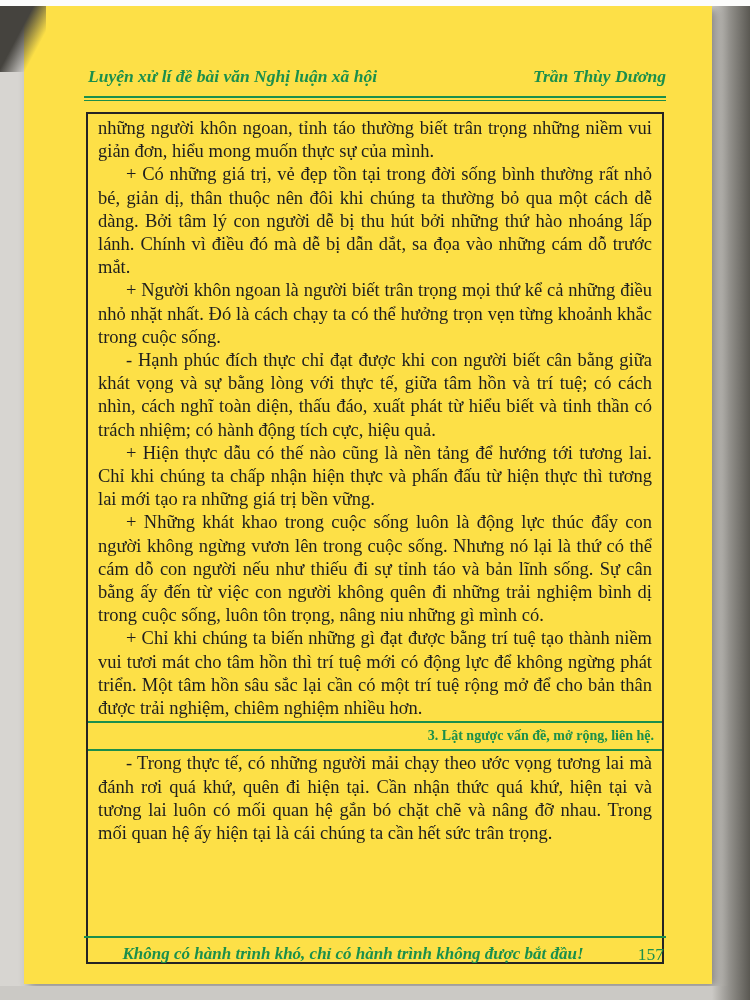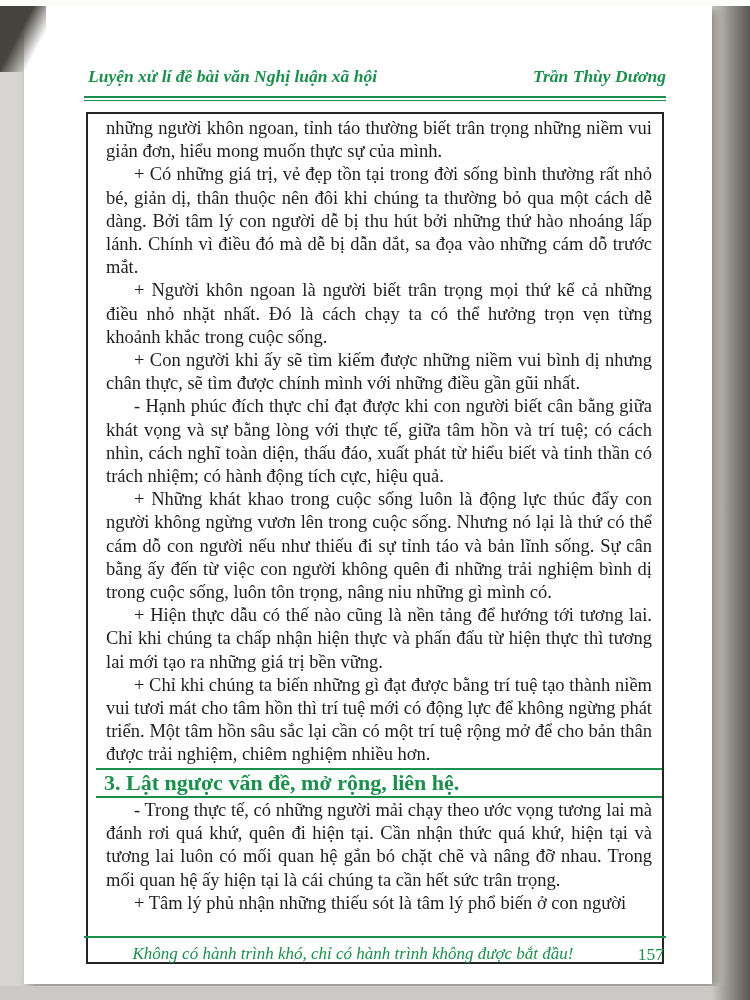--- a/index.html
+++ b/index.html
@@ -24,72 +24,73 @@
   }
   .corner-br {
     position: absolute; right: 0; bottom: 0; width: 110px; height: 84px; z-index: 2;
     background: radial-gradient(ellipse at 100% 100%, #454council 0, #44423d 0%, rgba(68,66,61,0) 70%);
   }
   .strip-bottom { position: absolute; bottom: 0; left: 0; right: 0; height: 14px; background: #cbc9c5; z-index: 1; }
 
   
   .page {
     position: absolute; left: 24px; top: 6px; width: 688px; height: 978px;
-    background: #ffffff;
+    background: #fde047;
     box-shadow: 5px 3px 9px rgba(45,43,39,0.45);
     z-index: 1;
   }
 
   .header-row {
     position: absolute; left: 64px; top: 60px; width: 578px;
     display: flex; justify-content: space-between; align-items: baseline;
     font-weight: bold; font-style: italic; font-size: 17.5px;
     color: var(--green);
   }
   .header-rule {
     position: absolute; left: 60px; top: 90px; width: 582px; height: 5px;
     border-top: 2px solid var(--green);
     border-bottom: 1px solid var(--green);
   }
 
   .textbox {
     position: absolute; left: 62px; top: 106px; width: 578px; height: 852px;
     border: 2px solid #242424;
-    padding: 3px 0 0 8px;
+    padding: 3px 0 0 0;
     overflow: hidden;
     color: #1e1e1e;
     font-size: 18.5px; line-height: 23.2px;
   }
   .textbox p {
     margin: 0; padding: 0 10px;
     text-align: justify;
     text-indent: 28px;
   }
   .textbox p.cont { text-indent: 0; }
   .section-heading {
     margin: 1px 0;
     padding: 1px 8px 2px 8px;
     border-top: 2px solid var(--green);
     border-bottom: 2px solid var(--green);
     color: var(--green);
     font-weight: bold;
-    font-size: 22px;
+    font-size: 14px;
+    text-align: right;
   }
 
   .footer-rule {
     position: absolute; left: 60px; top: 930px; width: 582px;
     border-top: 2px solid var(--green);
   }
   .footer-row {
     position: absolute; left: 64px; top: 938px; width: 578px; height: 24px;
     color: var(--green);
   }
   .footer-quote {
     position: absolute; left: 0; right: 48px; text-align: center;
-    font-weight: normal; font-style: italic; font-size: 17px;
+    font-weight: bold; font-style: italic; font-size: 17px;
   }
   .footer-page-number {
     position: absolute; right: 2px; top: 0;
     font-weight: normal; font-size: 17.5px;
   }
 
   :root { --green: #1b8f4c; }
 </style>
 </head>
 <body>
@@ -102,30 +103,28 @@
   <div class="header-row">
     <span>Luyện xử lí đề bài văn Nghị luận xã hội</span>
     <span>Trần Thùy Dương</span>
   </div>
   <div class="header-rule"></div>
 
   <div class="textbox">
     <p class="cont">những người khôn ngoan, tỉnh táo thường biết trân trọng những niềm vui giản đơn, hiểu mong muốn thực sự của mình.</p>
     <p>+ Có những giá trị, vẻ đẹp tồn tại trong đời sống bình thường rất nhỏ bé, giản dị, thân thuộc nên đôi khi chúng ta thường bỏ qua một cách dễ dàng. Bởi tâm lý con người dễ bị thu hút bởi những thứ hào nhoáng lấp lánh. Chính vì điều đó mà dễ bị dẫn dắt, sa đọa vào những cám dỗ trước mắt.</p>
     <p>+ Người khôn ngoan là người biết trân trọng mọi thứ kể cả những điều nhỏ nhặt nhất. Đó là cách chạy ta có thể hưởng trọn vẹn từng khoảnh khắc trong cuộc sống.</p>
-    <p>+ Con người khi ấy sẽ tìm kiếm được những niềm vui bình dị nhưng chân thực, sẽ tìm được chính mình với những điều gần gũi nhất.</p>
     <p>- Hạnh phúc đích thực chỉ đạt được khi con người biết cân bằng giữa khát vọng và sự bằng lòng với thực tế, giữa tâm hồn và trí tuệ; có cách nhìn, cách nghĩ toàn diện, thấu đáo, xuất phát từ hiểu biết và tinh thần có trách nhiệm; có hành động tích cực, hiệu quả.</p>
+    <p>+ Hiện thực dẫu có thế nào cũng là nền tảng để hướng tới tương lai. Chỉ khi chúng ta chấp nhận hiện thực và phấn đấu từ hiện thực thì tương lai mới tạo ra những giá trị bền vững.</p>
     <p>+ Những khát khao trong cuộc sống luôn là động lực thúc đẩy con người không ngừng vươn lên trong cuộc sống. Nhưng nó lại là thứ có thể cám dỗ con người nếu như thiếu đi sự tỉnh táo và bản lĩnh sống. Sự cân bằng ấy đến từ việc con người không quên đi những trải nghiệm bình dị trong cuộc sống, luôn tôn trọng, nâng niu những gì mình có.</p>
-    <p>+ Hiện thực dẫu có thế nào cũng là nền tảng để hướng tới tương lai. Chỉ khi chúng ta chấp nhận hiện thực và phấn đấu từ hiện thực thì tương lai mới tạo ra những giá trị bền vững.</p>
     <p>+ Chỉ khi chúng ta biến những gì đạt được bằng trí tuệ tạo thành niềm vui tươi mát cho tâm hồn thì trí tuệ mới có động lực để không ngừng phát triển. Một tâm hồn sâu sắc lại cần có một trí tuệ rộng mở để cho bản thân được trải nghiệm, chiêm nghiệm nhiều hơn.</p>
 
     <div class="section-heading">3. Lật ngược vấn đề, mở rộng, liên hệ.</div>
 
     <p>- Trong thực tế, có những người mải chạy theo ước vọng tương lai mà đánh rơi quá khứ, quên đi hiện tại. Cần nhận thức quá khứ, hiện tại và tương lai luôn có mối quan hệ gắn bó chặt chẽ và nâng đỡ nhau. Trong mối quan hệ ấy hiện tại là cái chúng ta cần hết sức trân trọng.</p>
-    <p>+ Tâm lý phủ nhận những thiếu sót là tâm lý phổ biến ở con người</p>
   </div>
 
   <div class="footer-rule"></div>
   <div class="footer-row">
     <span class="footer-quote">Không có hành trình khó, chỉ có hành trình không được bắt đầu!</span>
     <span class="footer-page-number">157</span>
   </div>
 
 </div>
 

